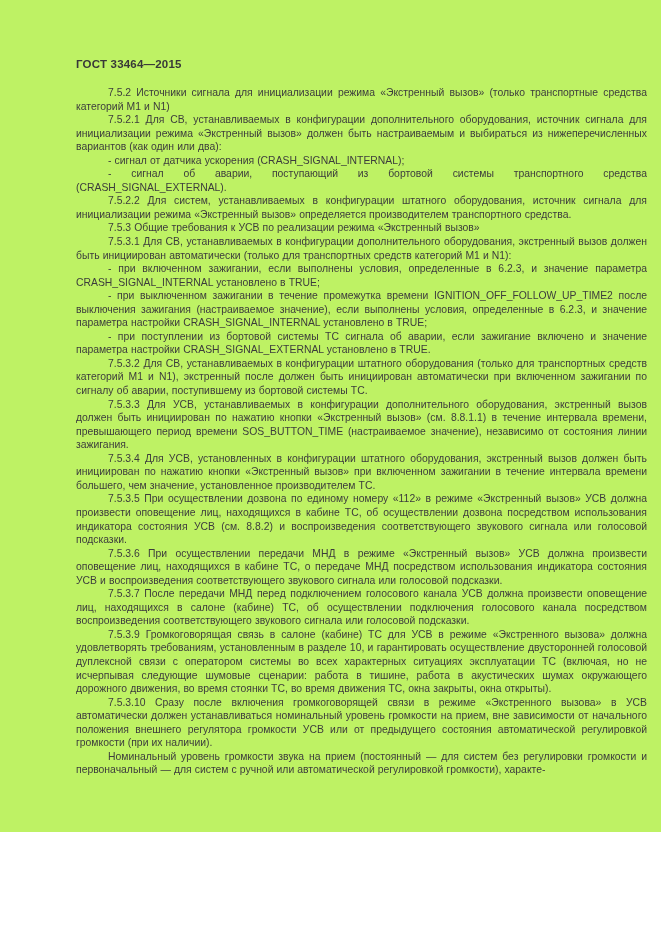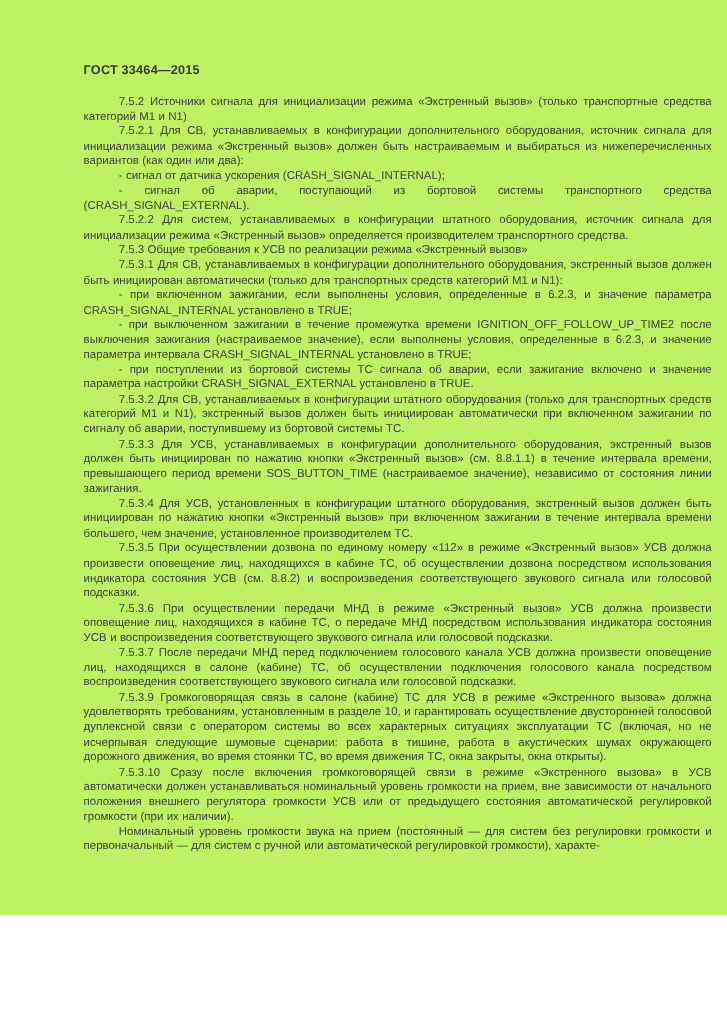--- a/index.html
+++ b/index.html
@@ -60,23 +60,23 @@
 
   <div class="doc-body">
     <p>7.5.2 Источники сигнала для инициализации режима «Экстренный вызов» (только транспортные средства категорий M1 и N1)</p>
     <p>7.5.2.1 Для СВ, устанавливаемых в конфигурации дополнительного оборудования, источник сигнала для инициализации режима «Экстренный вызов» должен быть настраиваемым и выбираться из нижеперечисленных вариантов (как один или два):</p>
     <p>- сигнал от датчика ускорения (CRASH_SIGNAL_INTERNAL);</p>
     <p>- сигнал об аварии, поступающий из бортовой системы транспортного средства (CRASH_SIGNAL_EXTERNAL).</p>
     <p>7.5.2.2 Для систем, устанавливаемых в конфигурации штатного оборудования, источник сигнала для инициализации режима «Экстренный вызов» определяется производителем транспортного средства.</p>
     <p>7.5.3 Общие требования к УСВ по реализации режима «Экстренный вызов»</p>
     <p>7.5.3.1 Для СВ, устанавливаемых в конфигурации дополнительного оборудования, экстренный вызов должен быть инициирован автоматически (только для транспортных средств категорий M1 и N1):</p>
     <p>- при включенном зажигании, если выполнены условия, определенные в 6.2.3, и значение параметра CRASH_SIGNAL_INTERNAL установлено в TRUE;</p>
-    <p>- при выключенном зажигании в течение промежутка времени IGNITION_OFF_FOLLOW_UP_TIME2 после выключения зажигания (настраиваемое значение), если выполнены условия, определенные в 6.2.3, и значение параметра интервала CRASH_SIGNAL_INTERNAL установлено в TRUE;</p>
+    <p>- при выключенном зажигании в течение промежутка времени IGNITION_OFF_FOLLOW_UP_TIME2 после выключения зажигания (настраиваемое значение), если выполнены условия, определенные в 6.2.3, и значение параметра настройки CRASH_SIGNAL_INTERNAL установлено в TRUE;</p>
     <p>- при поступлении из бортовой системы ТС сигнала об аварии, если зажигание включено и значение параметра настройки CRASH_SIGNAL_EXTERNAL установлено в TRUE.</p>
-    <p>7.5.3.2 Для СВ, устанавливаемых в конфигурации штатного оборудования (только для транспортных средств категорий M1 и N1), экстренный вызов должен быть инициирован автоматически при включенном зажигании по сигналу об аварии, поступившему из бортовой системы ТС.</p>
+    <p>7.5.3.2 Для СВ, устанавливаемых в конфигурации штатного оборудования (только для транспортных средств категорий M1 и N1), экстренный после должен быть инициирован автоматически при включенном зажигании по сигналу об аварии, поступившему из бортовой системы ТС.</p>
     <p>7.5.3.3 Для УСВ, устанавливаемых в конфигурации дополнительного оборудования, экстренный вызов должен быть инициирован по нажатию кнопки «Экстренный вызов» (см. 8.8.1.1) в течение интервала времени, превышающего период времени SOS_BUTTON_TIME (настраиваемое значение), независимо от состояния линии зажигания.</p>
     <p>7.5.3.4 Для УСВ, установленных в конфигурации штатного оборудования, экстренный вызов должен быть инициирован по нажатию кнопки «Экстренный вызов» при включенном зажигании в течение интервала времени большего, чем значение, установленное производителем ТС.</p>
     <p>7.5.3.5 При осуществлении дозвона по единому номеру «112» в режиме «Экстренный вызов» УСВ должна произвести оповещение лиц, находящихся в кабине ТС, об осуществлении дозвона посредством использования индикатора состояния УСВ (см. 8.8.2) и воспроизведения соответствующего звукового сигнала или голосовой подсказки.</p>
     <p>7.5.3.6 При осуществлении передачи МНД в режиме «Экстренный вызов» УСВ должна произвести оповещение лиц, находящихся в кабине ТС, о передаче МНД посредством использования индикатора состояния УСВ и воспроизведения соответствующего звукового сигнала или голосовой подсказки.</p>
     <p>7.5.3.7 После передачи МНД перед подключением голосового канала УСВ должна произвести оповещение лиц, находящихся в салоне (кабине) ТС, об осуществлении подключения голосового канала посредством воспроизведения соответствующего звукового сигнала или голосовой подсказки.</p>
     <p>7.5.3.9 Громкоговорящая связь в салоне (кабине) ТС для УСВ в режиме «Экстренного вызова» должна удовлетворять требованиям, установленным в разделе 10, и гарантировать осуществление двусторонней голосовой дуплексной связи с оператором системы во всех характерных ситуациях эксплуатации ТС (включая, но не исчерпывая следующие шумовые сценарии: работа в тишине, работа в акустических шумах окружающего дорожного движения, во время стоянки ТС, во время движения ТС, окна закрыты, окна открыты).</p>
     <p>7.5.3.10 Сразу после включения громкоговорящей связи в режиме «Экстренного вызова» в УСВ автоматически должен устанавливаться номинальный уровень громкости на прием, вне зависимости от начального положения внешнего регулятора громкости УСВ или от предыдущего состояния автоматической регулировкой громкости (при их наличии).</p>
     <p>Номинальный уровень громкости звука на прием (постоянный — для систем без регулировки громкости и первоначальный — для систем с ручной или автоматической регулировкой громкости), характе-</p>
   </div>
 

